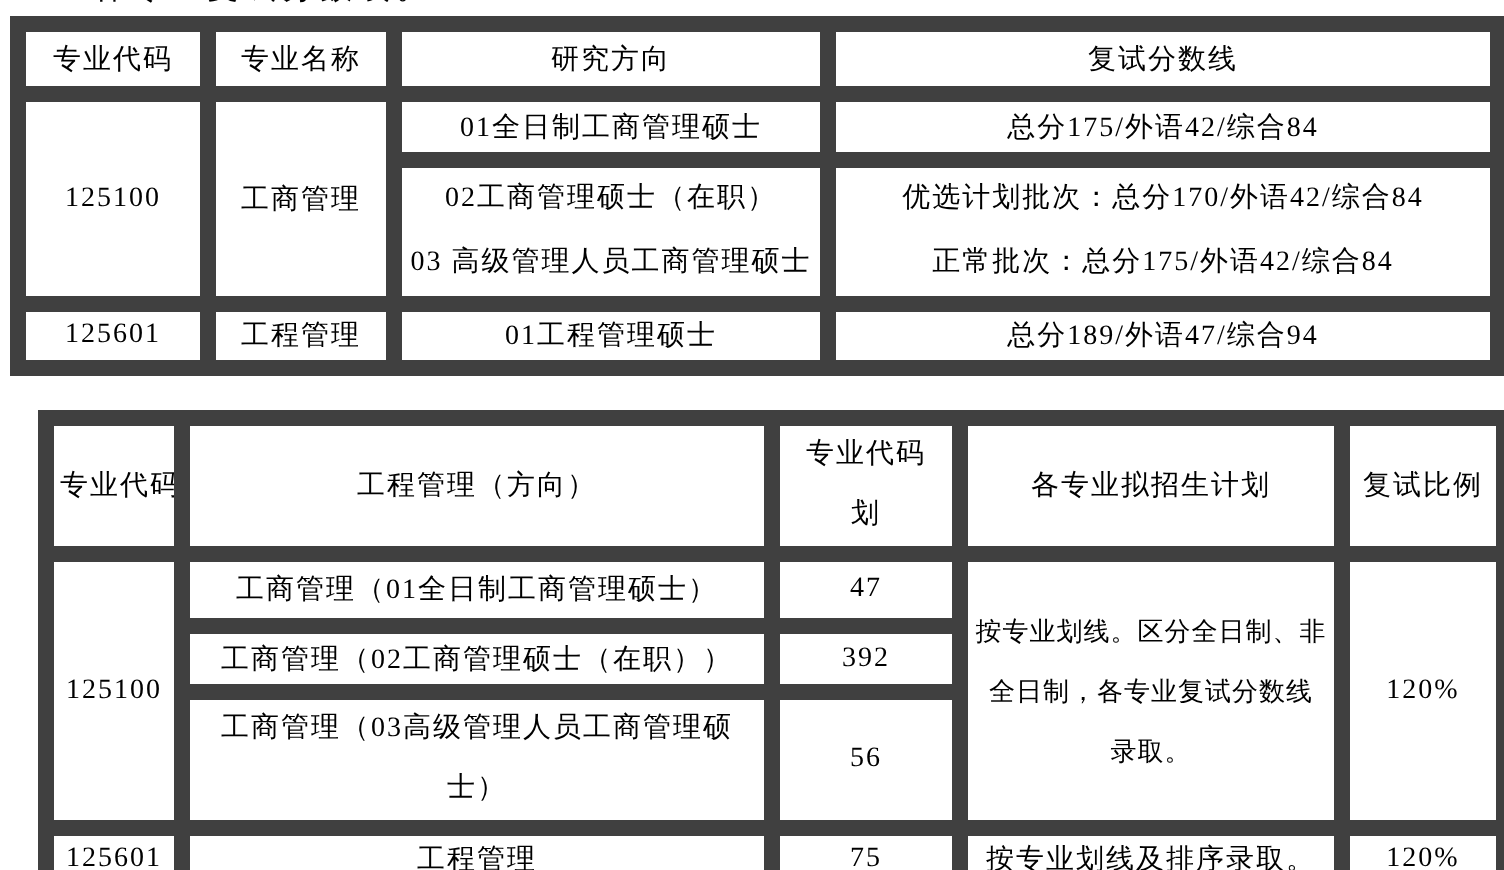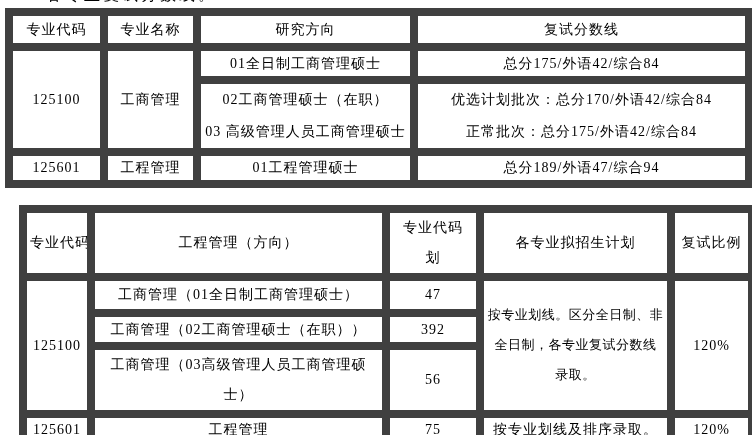--- a/index.html
+++ b/index.html
@@ -52,21 +52,21 @@
   #plan-table  { left: 19px; top: 205px; width: 729px; }
   tr.h35 { height: 35px; }
   tr.h33 { height: 33px; }
   tr.h64 { height: 64px; }
   tr.h32 { height: 32px; border-radius: 11px; }
   tr.h63 { height: 63px; }
   tr.h36 { height: 36px; }
   .ln { line-height: 32px; white-space: nowrap; }
   #plan-table .ln { line-height: 30px; }
   .method-cell { font-size: 13px; letter-spacing: 0.5px; }
-  .method-cell .ln { line-height: 31px; font-family: Liberation Mono, monospace; }
+  .method-cell .ln { line-height: 31px; }
 </style>
 </head>
 <body>
 
 <div class="page">
 
   <div class="cropped-line">1.各专业复试分数线。</div>
 
   <table id="score-table">
     <colgroup>

